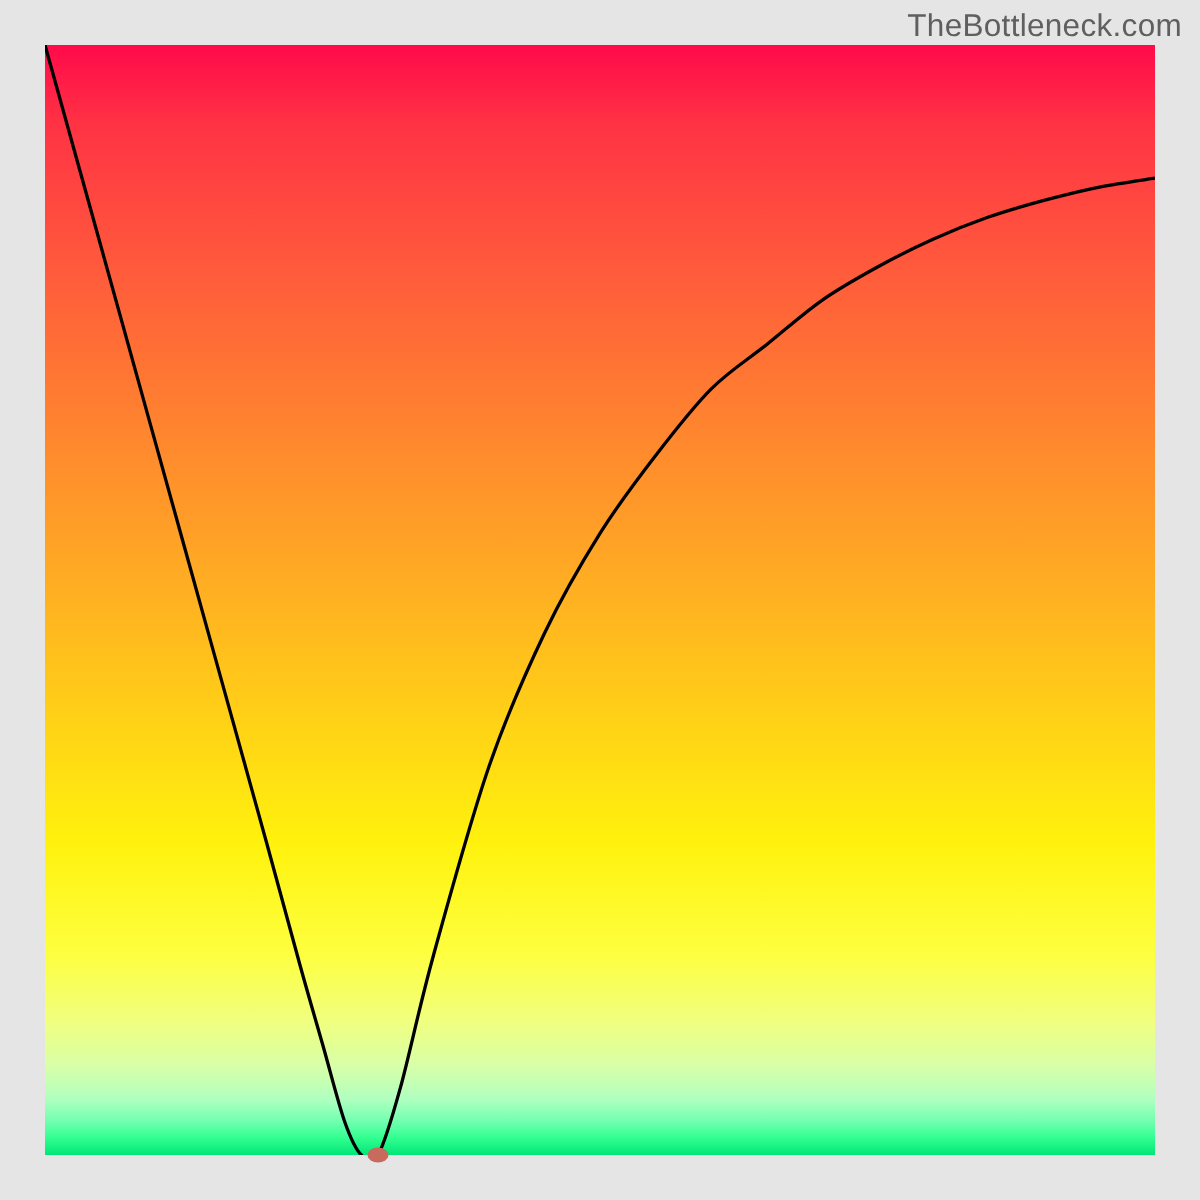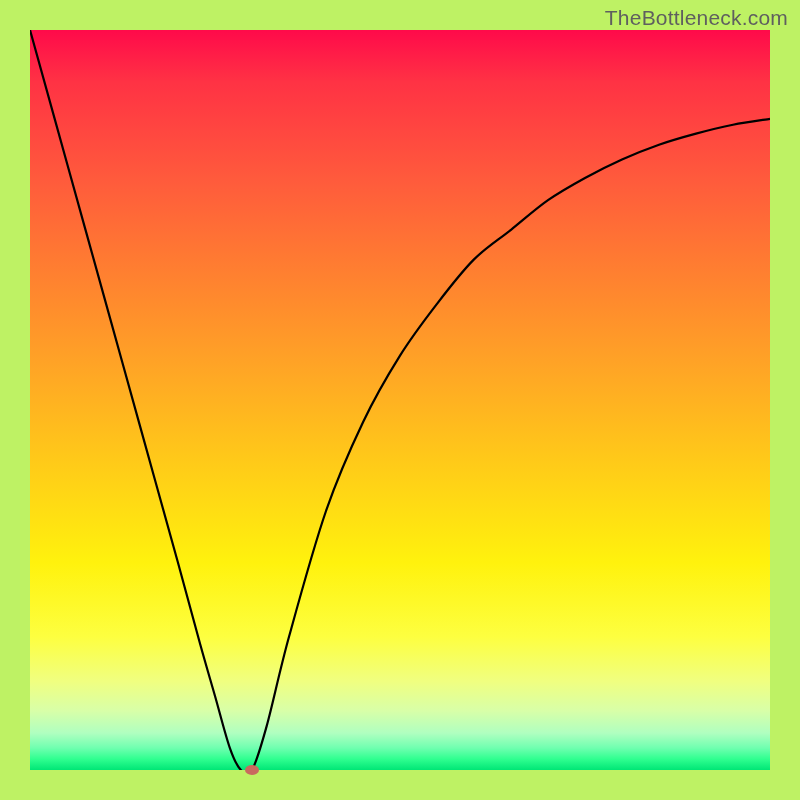--- a/index.html
+++ b/index.html
@@ -8,21 +8,21 @@
     width: 800px;
     height: 800px;
     overflow: hidden;
     background: #000;
     font-family: Arial, Helvetica, sans-serif;
   }
   .frame {
     position: relative;
     width: 800px;
     height: 800px;
-    background: #bef264;
+    background: #e5e5e5;
   }
   .plot {
     position: absolute;
     left: 30px;
     top: 30px;
     width: 740px;
     height: 740px;
     background: linear-gradient(
       to bottom,
       #ff0a4a 0%,

